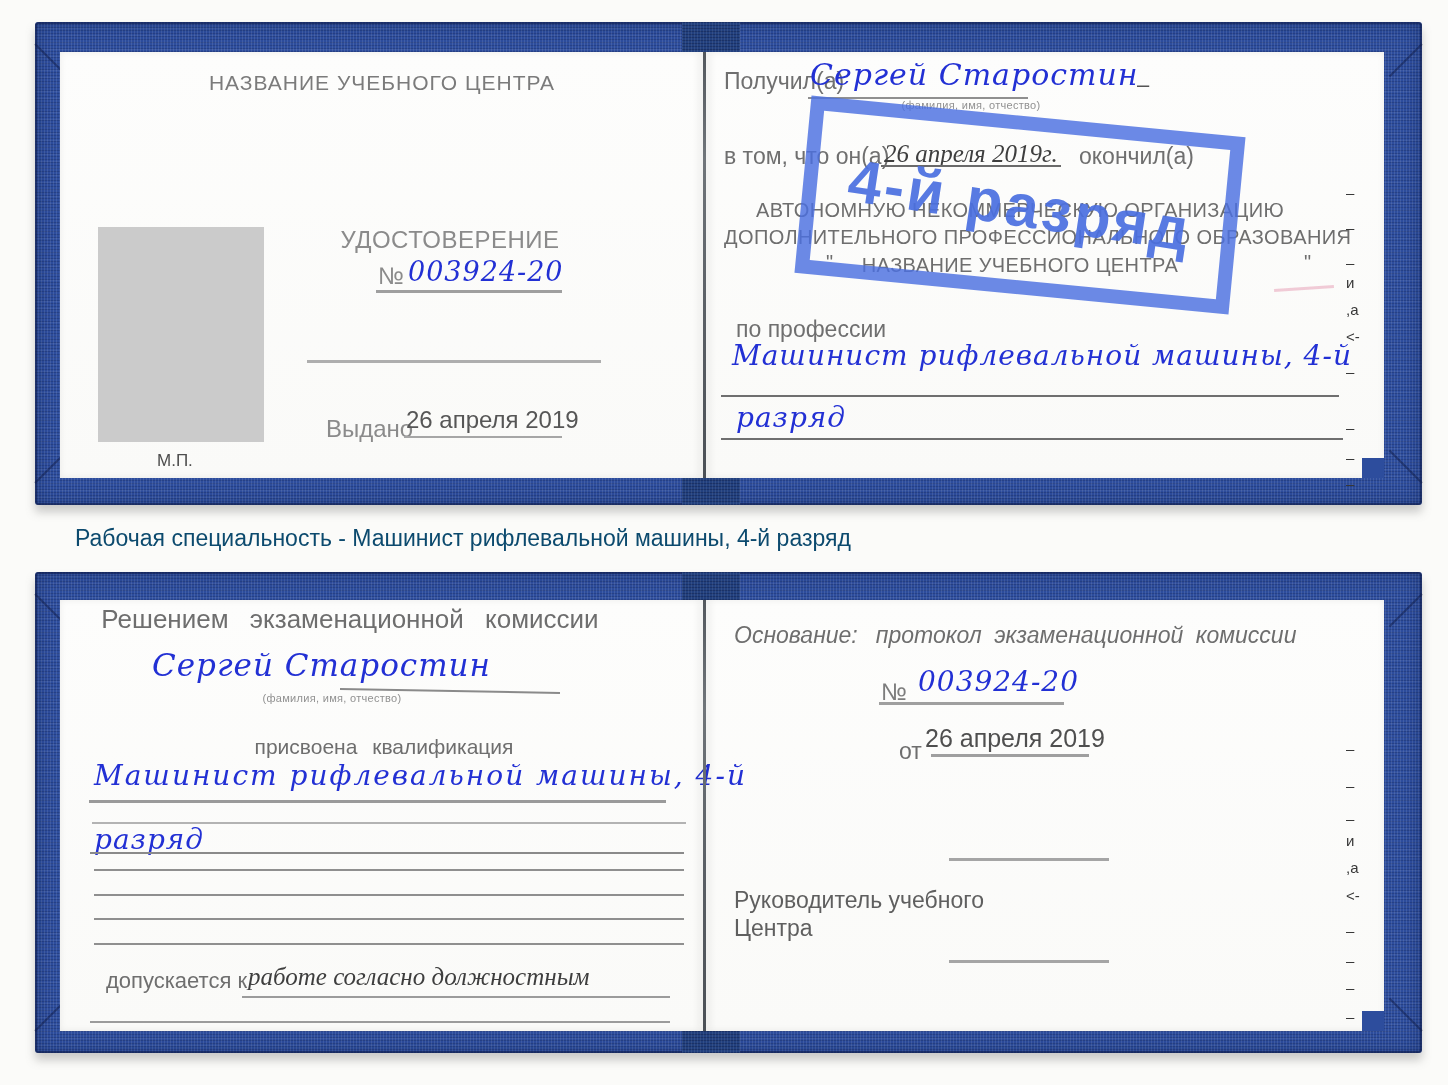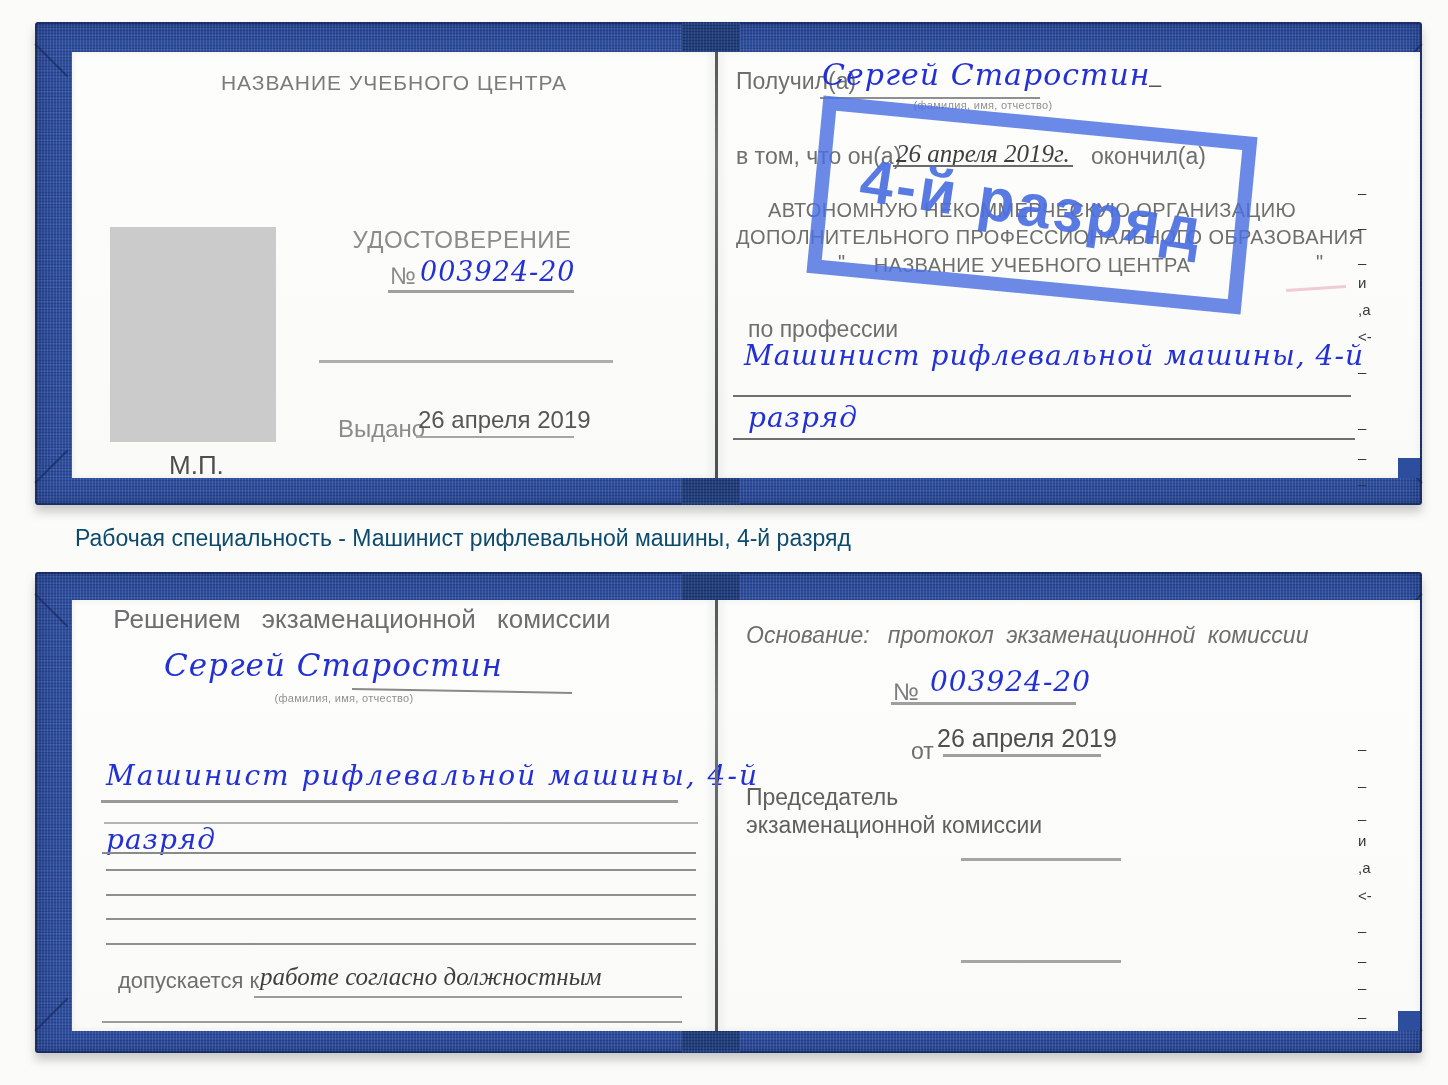--- a/index.html
+++ b/index.html
@@ -27,24 +27,23 @@
   .seam.br{right:0;bottom:21px;transform:rotate(45deg);transform-origin:100% 50%;}
   .tab{
     position:absolute;left:647px;width:58px;
     background-color:#22407e;
     background-image:repeating-linear-gradient(90deg, rgba(255,255,255,.08) 0 1px, rgba(0,0,0,0) 1px 3px),
       repeating-linear-gradient(0deg, rgba(5,15,50,.3) 0 1px, rgba(0,0,0,0) 1px 3px);
   }
   .tab.top{top:0;height:31px;}
   .tab.bottom{bottom:0;height:28px;}
   .paper{
-    position:absolute;left:37px;width:1324px;
+    position:absolute;left:25px;width:1324px;
     background:linear-gradient(180deg,#fdfdfc 0%,#fafaf8 100%);
     box-shadow:inset 0 0 7px rgba(0,0,0,.07);
-    padding-left:24px;
   }
   .crease{
     position:absolute;left:643px;top:0;bottom:0;width:3px;
     background:linear-gradient(180deg,#53585e,#70757a 25%,#5b6066 60%,#4b5056);
     box-shadow:4px 0 7px rgba(0,0,0,.10), -4px 0 7px rgba(0,0,0,.10);
   }
   .notch{position:absolute;right:0;bottom:0;width:22px;height:20px;background:var(--cover-blue,#2d4d9d);}
   .t{position:absolute;white-space:nowrap;line-height:1;}
   .lbl{color:var(--label-gray,#757575);}
   .dk{color:var(--dark-text,#4a4a4a);}
@@ -91,21 +90,21 @@
     <div class="t lbl ctr" style="left:0;top:20px;width:644px;font-size:21px;letter-spacing:1px;color:#7b7b7b;">НАЗВАНИЕ УЧЕБНОГО ЦЕНТРА</div>
     <div style="position:absolute;left:38px;top:175px;width:166px;height:215px;background:#cbcbcb;"></div>
     <div class="t ctr" style="left:280px;top:176px;width:220px;font-size:24px;letter-spacing:.5px;color:#8b8b8b;">УДОСТОВЕРЕНИЕ</div>
     <span class="t" style="left:318px;top:212px;font-size:24px;color:#8b8b8b;">№</span>
     <span class="t hw" style="left:348px;top:206px;font-size:27px;">003924-20</span>
     <div class="ln" style="left:316px;top:238px;width:186px;height:2.5px;background:#9f9f9f;"></div>
     <div class="ln" style="left:247px;top:308px;width:294px;height:3px;background:#aeaeae;"></div>
     <span class="t" style="left:266px;top:365px;font-size:24px;color:#8b8b8b;">Выдано</span>
     <span class="t dk" style="left:346px;top:356px;font-size:24px;color:#565656;">26 апреля 2019</span>
     <div class="ln" style="left:344px;top:384px;width:158px;height:2px;"></div>
-    <span class="t" style="left:97px;top:400px;font-size:26px;color:#4e4e4e;">М.П.</span>
+    <span class="t" style="left:97px;top:400px;font-size:17px;color:#4e4e4e;">М.П.</span>
 
     <span class="t lbl" style="left:664px;top:18px;font-size:23px;color:#6f6f6f;">Получил(а)</span>
     <span class="t hw" style="left:750px;top:8px;font-size:30px;">Сергей Старостин</span>
     <div class="ln" style="left:748px;top:45px;width:220px;height:1.5px;background:#8f8f8f;"></div>
     <div class="t hint ctr" style="left:796px;top:48px;width:230px;">(фамилия, имя, отчество)</div>
     <span class="t" style="left:1077px;top:22px;font-size:22px;color:#555555;">–</span>
 
     <span class="t lbl" style="left:664px;top:93px;font-size:23px;color:#6f6f6f;">в том, что он(а)</span>
     <span class="t pit" style="left:824px;top:89px;font-size:25px;">26 апреля 2019г.</span>
     <div class="ln" style="left:821px;top:113px;width:180px;height:2px;background:#6a6a6a;"></div>
@@ -157,20 +156,21 @@
     <span class="tab top"></span>
     <span class="tab bottom"></span>
   </div>
   <div class="paper" style="top:28px;height:431px;">
 
     <div class="t ctr" style="left:0;top:6px;width:580px;font-size:26px;word-spacing:14px;color:#6e6e6e;">Решением экзаменационной комиссии</div>
     <span class="t hw" style="left:92px;top:50px;font-size:31px;">Сергей Старостин</span>
     <div class="ln" style="left:280px;top:90px;width:220px;height:1.5px;background:#8a8a8a;transform:rotate(1deg);"></div>
     <div class="t hint ctr" style="left:162px;top:93px;width:220px;">(фамилия, имя, отчество)</div>
 
+    <div class="t ctr" style="left:0;top:136px;width:648px;font-size:21px;word-spacing:9px;color:#6e6e6e;">присвоена квалификация</div>
     <span class="t hw" style="left:34px;top:162px;font-size:28px;letter-spacing:2px;">Машинист рифлевальной машины, 4-й</span>
     <div class="ln" style="left:29px;top:200px;width:577px;height:2.5px;background:#9a9a9a;"></div>
     <div class="ln" style="left:32px;top:222px;width:594px;height:1.5px;background:#b3b3b3;"></div>
     <span class="t hw" style="left:34px;top:226px;font-size:28px;">разряд</span>
     <div class="ln" style="left:30px;top:252px;width:594px;height:2px;background:#8a8a8a;"></div>
 
     <div class="ln" style="left:34px;top:269px;width:590px;height:1.5px;background:#8f8f8f;"></div>
     <div class="ln" style="left:34px;top:294px;width:590px;height:1.5px;background:#8f8f8f;"></div>
     <div class="ln" style="left:34px;top:318px;width:590px;height:1.5px;background:#8f8f8f;"></div>
     <div class="ln" style="left:34px;top:343px;width:590px;height:1.5px;background:#8f8f8f;"></div>
@@ -183,22 +183,22 @@
     <div class="t" style="left:674px;top:24px;font-size:23px;color:#6e6e6e;word-spacing:6px;font-style:italic;">
       <span>Основание:</span><span style="display:inline-block;width:18px;"></span><span>протокол экзаменационной комиссии</span>
     </div>
     <span class="t" style="left:821px;top:80px;font-size:24px;color:#7d7d7d;">№</span>
     <span class="t hw" style="left:858px;top:68px;font-size:28px;">003924-20</span>
     <div class="ln" style="left:819px;top:102px;width:185px;height:2.5px;background:#9f9f9f;"></div>
     <span class="t" style="left:839px;top:140px;font-size:23px;color:#6e6e6e;">от</span>
     <span class="t dk" style="left:865px;top:126px;font-size:25px;color:#4f4f4f;">26 апреля 2019</span>
     <div class="ln" style="left:871px;top:154px;width:158px;height:2.5px;background:#9f9f9f;"></div>
 
-    <div class="t wrap" style="left:674px;top:183px;width:345px;font-size:23px;line-height:28px;color:#5f5f5f;">Председатель экзаменационной комиссии</div>
     <div class="ln" style="left:889px;top:258px;width:160px;height:2.5px;background:#a5a5a5;"></div>
+    <div class="t wrap" style="left:674px;top:286px;width:250px;font-size:23px;line-height:28px;color:#5f5f5f;">Руководитель учебного Центра</div>
     <div class="ln" style="left:889px;top:360px;width:160px;height:2.5px;background:#a5a5a5;"></div>
 
     <span class="edge-mark" style="top:141px;">–</span>
     <span class="edge-mark" style="top:178px;">–</span>
     <span class="edge-mark" style="top:211px;">–</span>
     <span class="edge-mark" style="top:233px;">и</span>
     <span class="edge-mark" style="top:260px;">,а</span>
     <span class="edge-mark" style="top:288px;">&lt;-</span>
     <span class="edge-mark" style="top:323px;">–</span>
     <span class="edge-mark" style="top:353px;">–</span>

